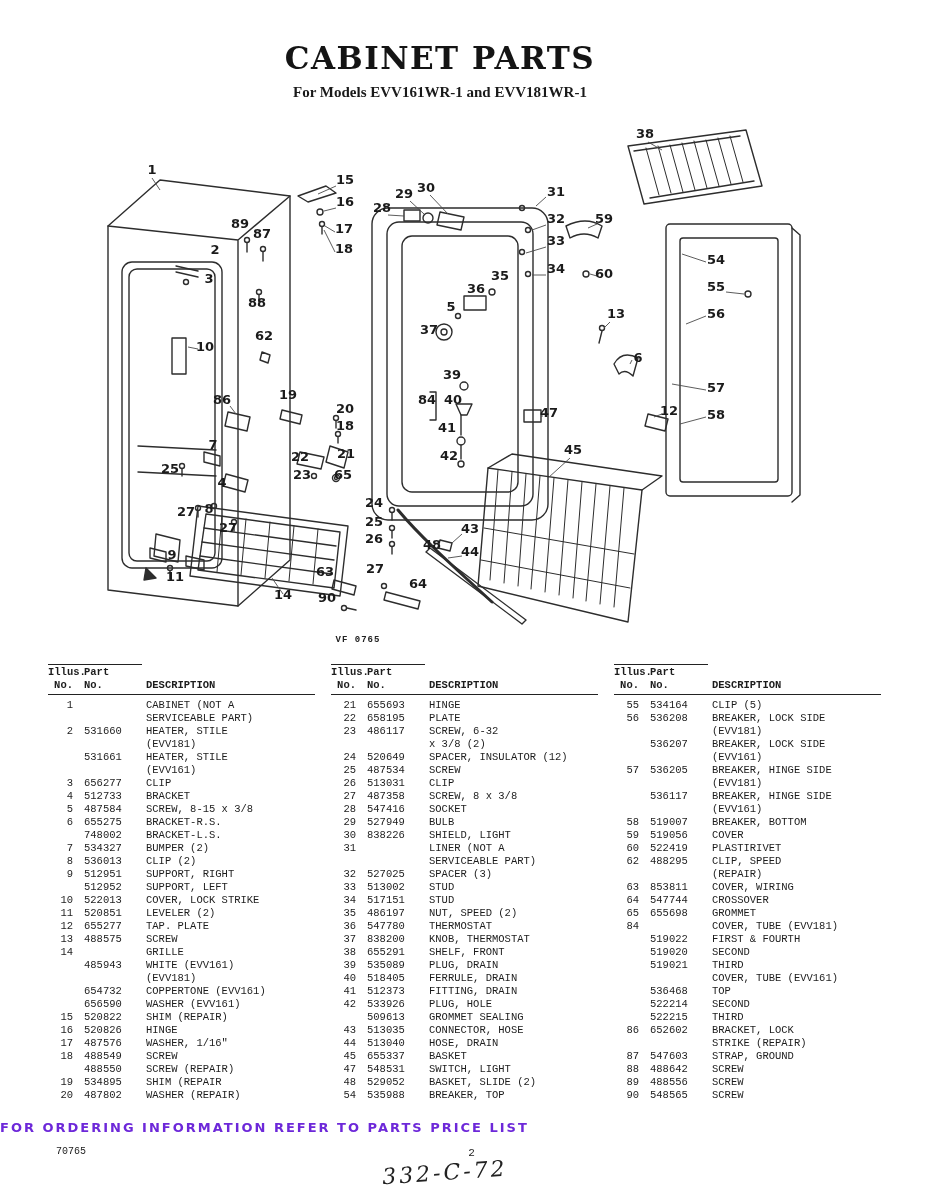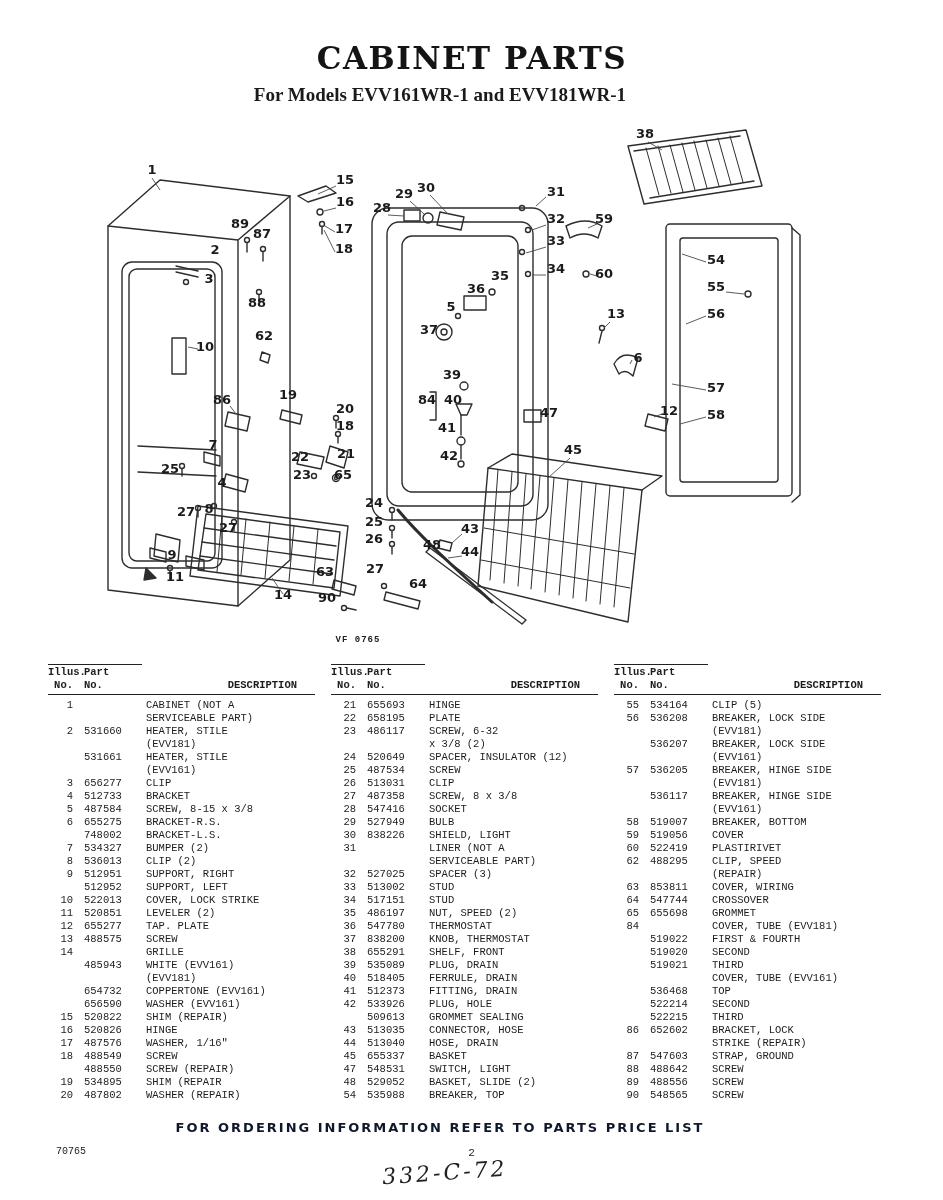--- a/index.html
+++ b/index.html
@@ -5,26 +5,26 @@
   html,body{margin:0;padding:0;}
   body{
     width:943px;height:1200px;background:#ffffff;position:relative;
     font-family:"Liberation Mono","DejaVu Sans Mono",monospace;color:#1c1c1c;
     overflow:hidden;
   }
   .page{position:absolute;inset:0;}
   .title{
     position:absolute;top:40px;left:0;width:880px;text-align:center;
     font-family:"DejaVu Serif","Liberation Serif",serif;font-weight:700;
-    font-size:31px;letter-spacing:1.5px;color:#141414;padding-left:32px;
+    font-size:31px;letter-spacing:1.5px;color:#141414;
   }
   .subtitle{
     position:absolute;top:84px;left:0;width:880px;text-align:center;
     font-family:"Liberation Serif","DejaVu Serif",serif;font-weight:700;
-    font-size:19px;color:#1a1a1a;
+    font-size:15px;color:#1a1a1a;
   }
   svg.diagram{position:absolute;top:116px;left:0;width:943px;height:540px;}
   .callout{
     font-family:"DejaVu Sans","Liberation Sans",sans-serif;
     font-size:13px;font-weight:600;fill:#1b1b1b;text-anchor:middle;
   }
   .diagram-code{
     font-family:"Liberation Mono",monospace;font-size:9px;letter-spacing:1px;
     fill:#222;text-anchor:middle;font-weight:700;
   }
@@ -39,25 +39,25 @@
     font-weight:700;font-size:10.5px;line-height:12.5px;
   }
   .pcol-hdr::before{
     content:"";position:absolute;top:0;left:0;width:94px;border-top:1.5px solid #222;
   }
   .hrow,.prow{display:grid;grid-template-columns:34px 62px 1fr;}
   .prow{font-size:10.5px;line-height:13px;}
   .c-i{text-align:right;padding-right:9px;}
   .c-p{padding-left:2px;}
   .c-d{padding-left:2px;white-space:pre-line;}
-  .hdr-desc{text-align:right;padding-right:18px;}
+  .hdr-desc{text-align:left;padding-right:18px;}
   .ordering{
-    position:absolute;top:1120px;left:0;width:880px;text-align:center;
+    position:absolute;top:1120px;left:0;width:880px;
     font-family:"DejaVu Sans","Liberation Sans",sans-serif;font-weight:700;
-    font-size:13px;letter-spacing:2px;color:#0f172a;
+    font-size:13px;letter-spacing:2px;color:#6d28d9;
   }
   .docnum{position:absolute;top:1146px;left:56px;font-size:10px;}
   .pagenum{position:absolute;top:1147px;left:0;width:943px;text-align:center;font-size:11px;}
   .handwritten{
     position:absolute;top:1160px;left:382px;
     font-family:"DejaVu Serif",serif;font-style:italic;font-size:22px;
     letter-spacing:3px;transform:rotate(-4deg);color:#222;
   }
 </style>
 </head>

